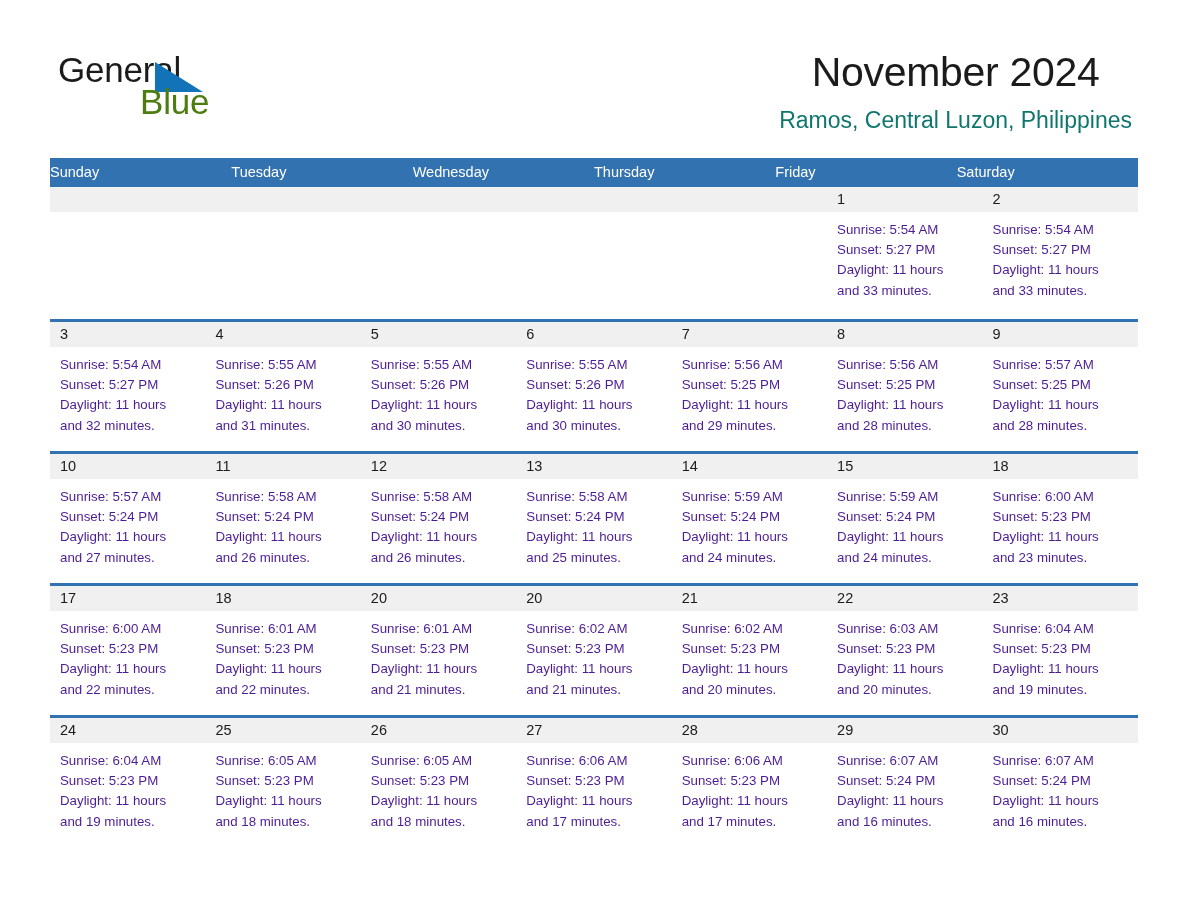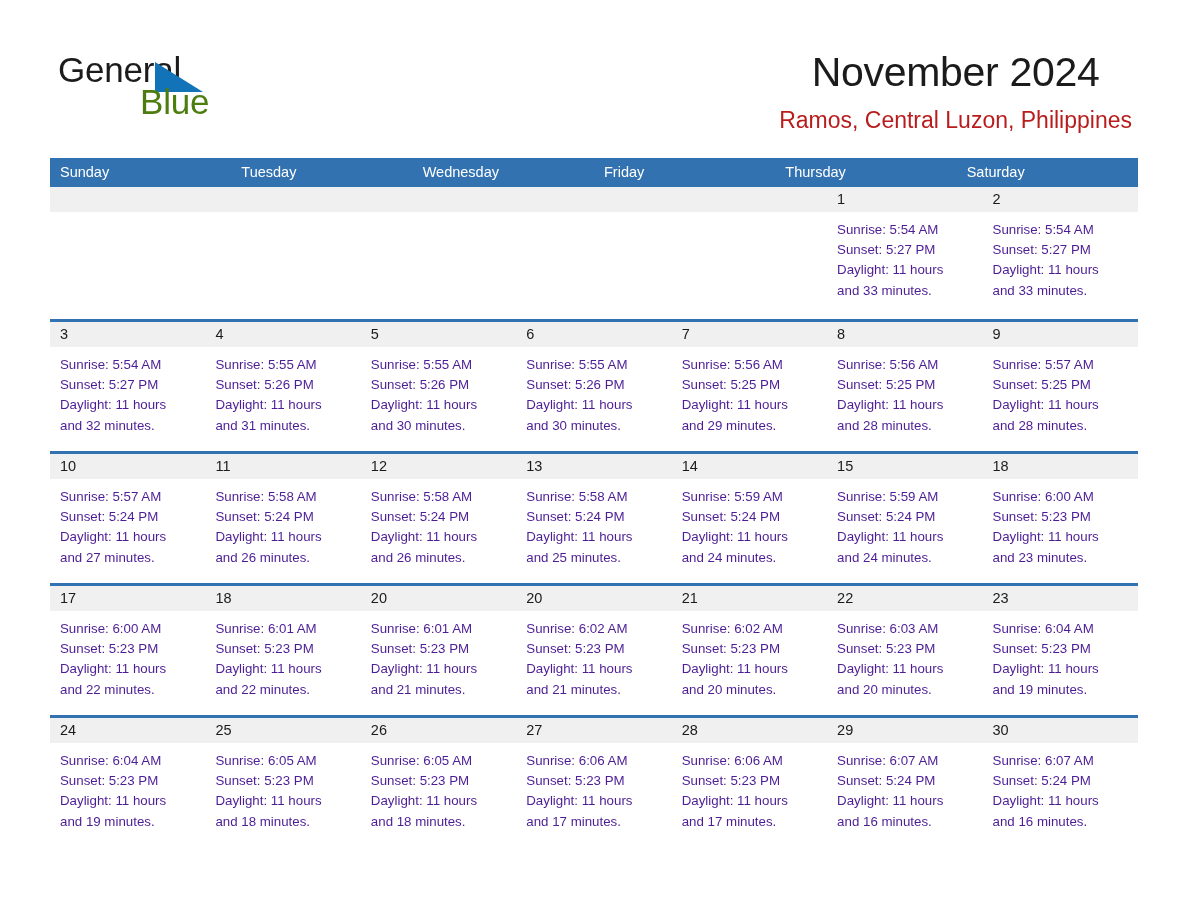--- a/index.html
+++ b/index.html
@@ -74,21 +74,21 @@
   }
   .month-title {
     font-size: 41px;
     color: #1b1b1b;
     line-height: 1.18;
     letter-spacing: -0.3px;
     white-space: nowrap;
   }
   .location-title {
     font-size: 23px;
-    color: #b91c1c;
+    color: #0f766e;
     line-height: 1.2;
     margin-top: 11px;
     white-space: nowrap;
   }
 
   
   .calendar {
     position: absolute;
     left: 50px;
     top: 158px;
@@ -98,21 +98,20 @@
   .weekday-header {
     display: flex;
     background: #3272b0;
     height: 29px;
   }
   .weekday-cell {
     flex: 1 1 0;
     color: #ffffff;
     font-size: 14.5px;
     line-height: 29px;
-    padding-left: 10px;
     box-sizing: border-box;
     overflow: hidden;
     white-space: nowrap;
   }
 
   .week-row {
     display: flex;
     border-top: 3px solid #3272b0;
     height: 132px;
     box-sizing: border-box;
@@ -171,22 +170,22 @@
     </div>
 
   </div>
 
   <div class="calendar">
 
     <div class="weekday-header">
       <div class="weekday-cell">Sunday</div>
       <div class="weekday-cell">Tuesday</div>
       <div class="weekday-cell">Wednesday</div>
+      <div class="weekday-cell">Thursday</div>
       <div class="weekday-cell">Friday</div>
-      <div class="weekday-cell">Thursday</div>
       <div class="weekday-cell">Saturday</div>
     </div>
 
     <div id="weeks-container">
         <div class="week-row">
           <div class="day-cell empty">
             <div class="day-number"></div>
           </div>
           <div class="day-cell empty">
             <div class="day-number"></div>

